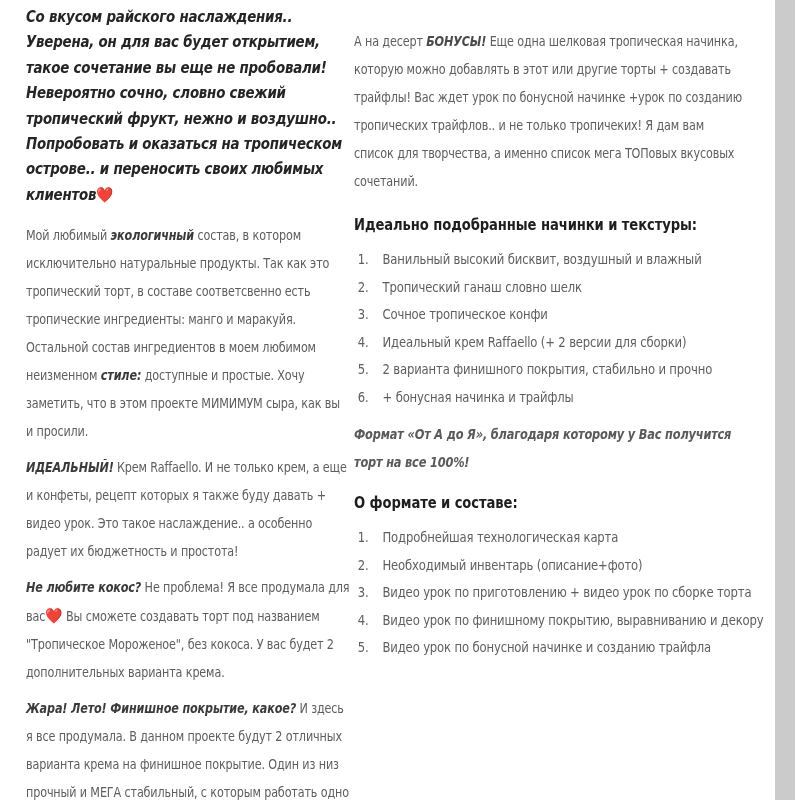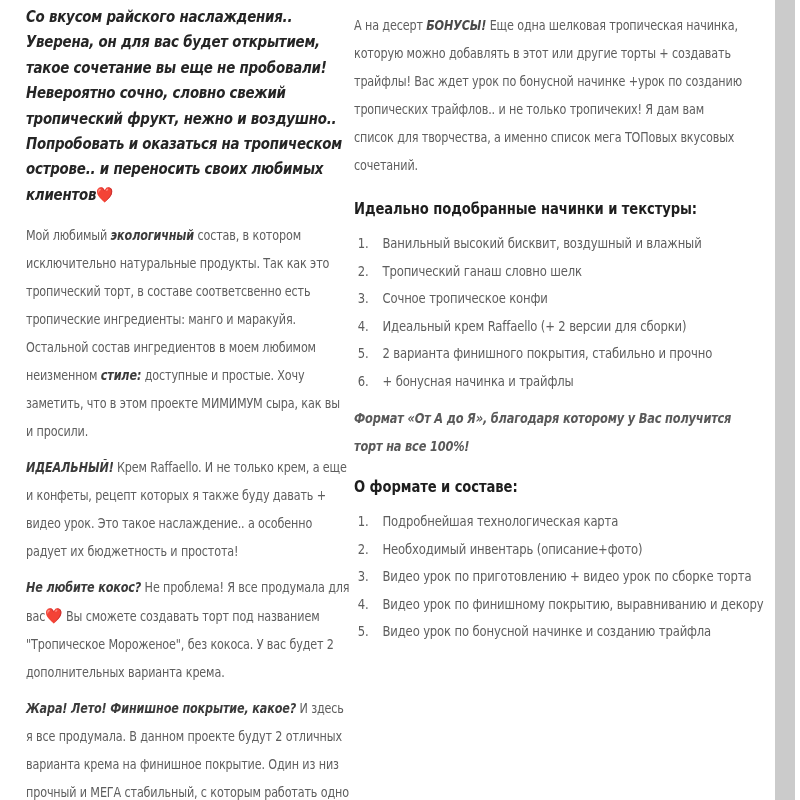--- a/index.html
+++ b/index.html
@@ -52,21 +52,21 @@
     align-items: flex-start;
   }
 
   .col-left {
     width: 352px;
     padding: 4px 0 0 26px;
     box-sizing: border-box;
   }
   .col-right {
     width: 423px;
-    padding: 12px 8px 0 2px;
+    padding: 28px 8px 0 2px;
     box-sizing: border-box;
   }
 
   
   .intro {
     font-family: "DejaVu Sans Condensed", "Liberation Sans Narrow", "Liberation Sans", sans-serif;
     font-weight: bold;
     font-style: italic;
     font-size: 16.2px;
     line-height: 25.4px;

